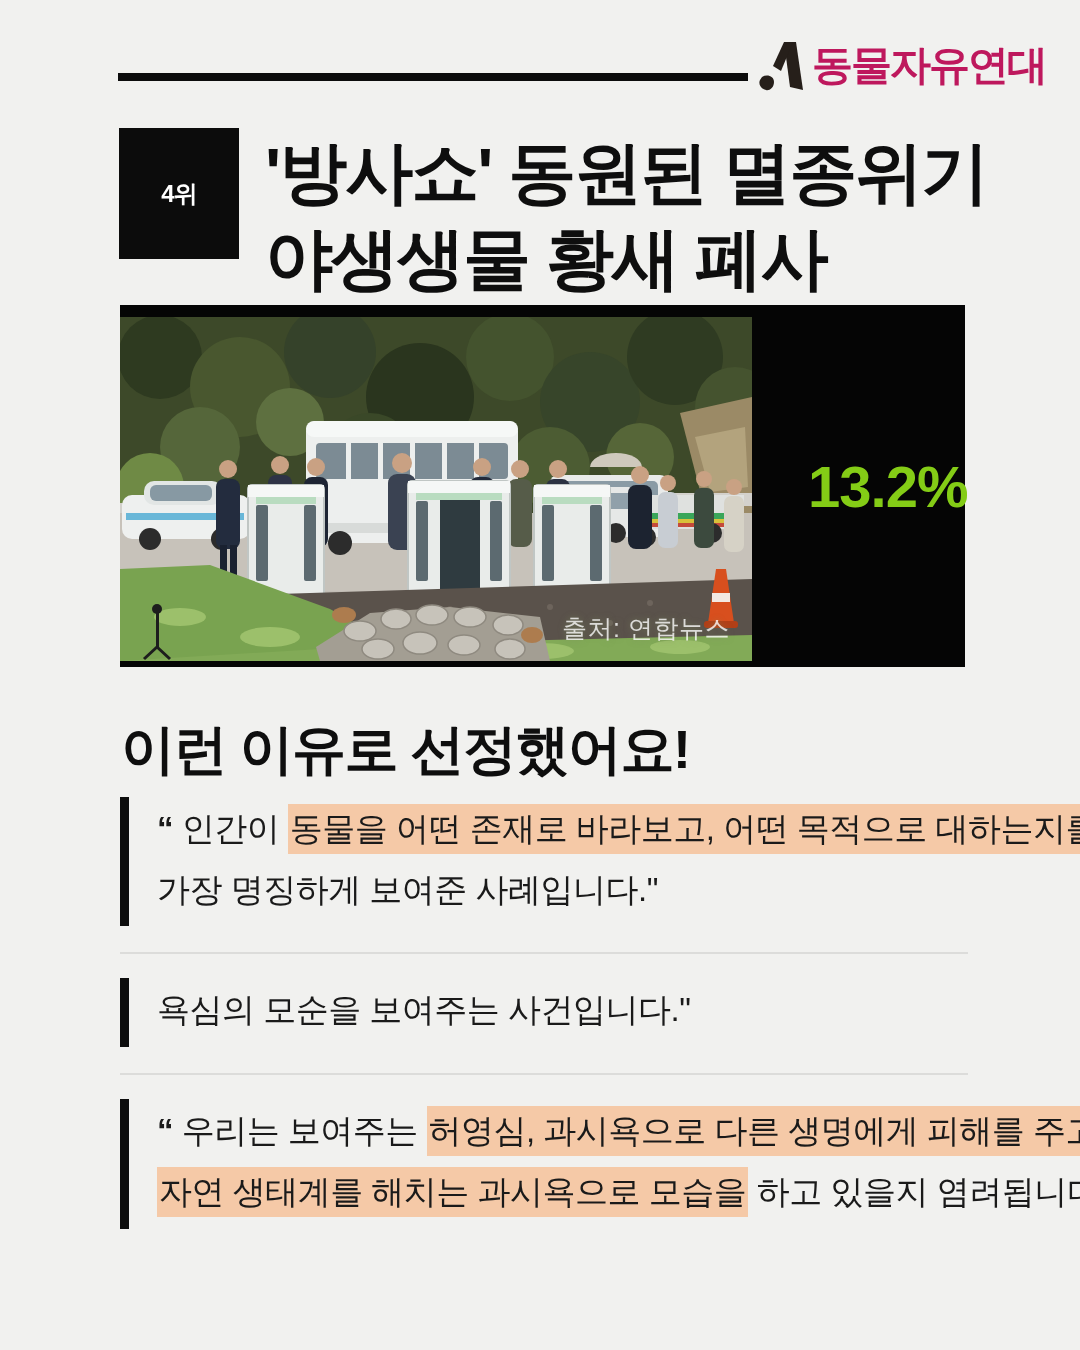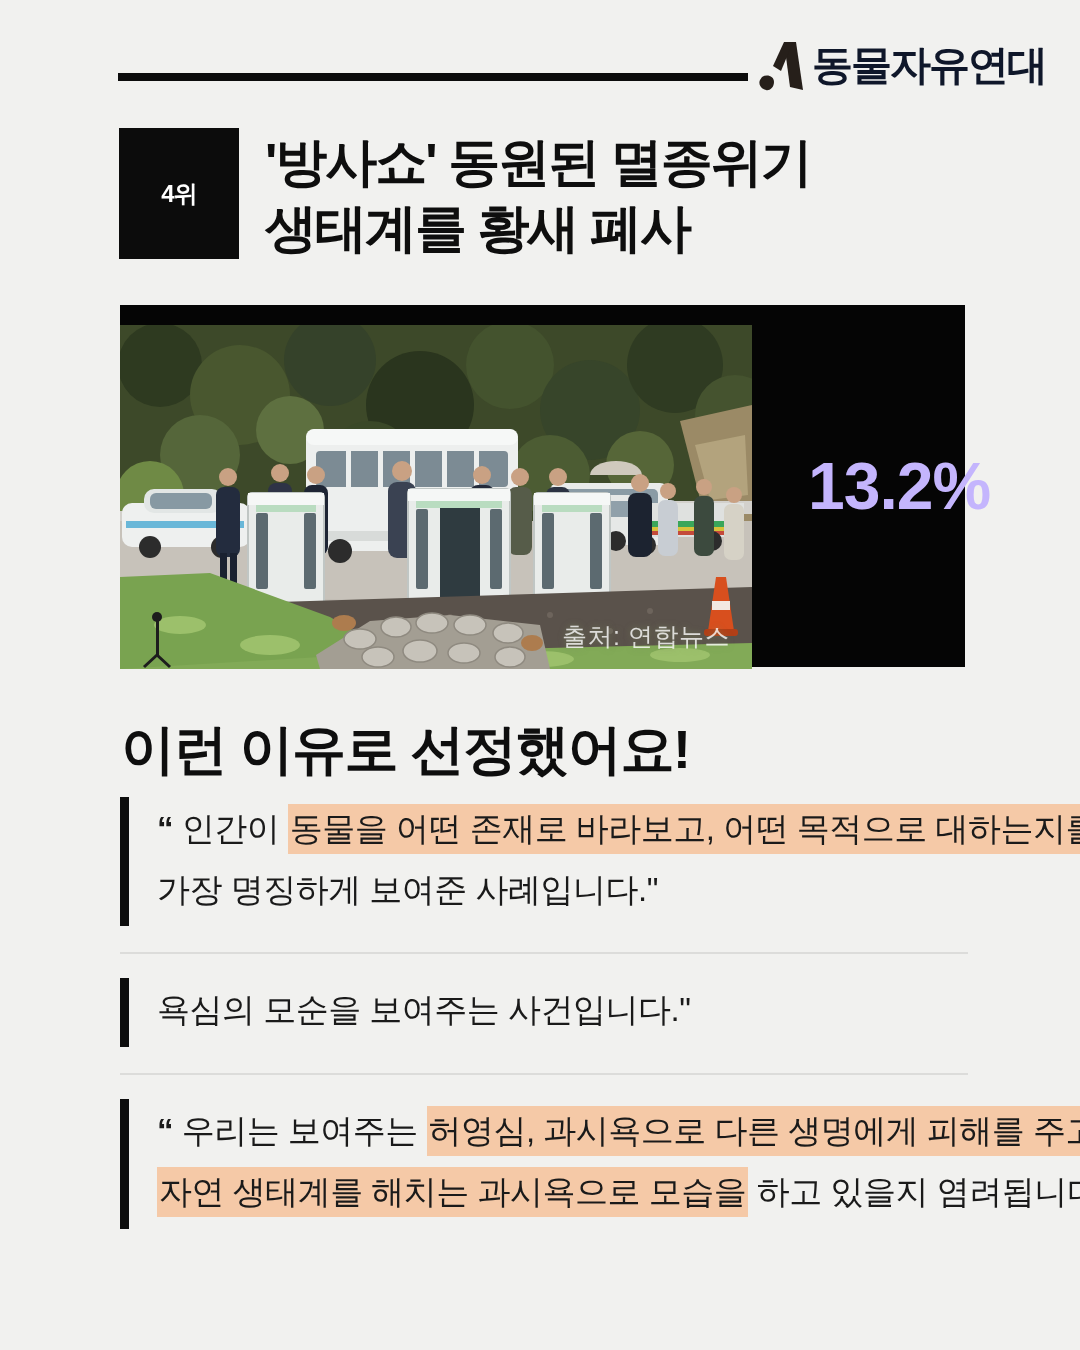--- a/index.html
+++ b/index.html
@@ -8,40 +8,40 @@
     position:relative; width:1080px; height:1350px;
     background:var(--bg,#f1f1ef);
     font-family:"Liberation Sans","DejaVu Sans",sans-serif;
     overflow:hidden; margin:0 auto;
   }
   
   .top-rule { position:absolute; left:118px; top:73px; width:630px; height:8px; background:#0c0c0c; }
   
   .logo { position:absolute; top:38px; right:34px; display:flex; align-items:center; gap:9px; }
   .logo-icon { width:46px; height:50px; display:block; }
-  .logo-text { font-size:41px; font-weight:800; color:#0f172a; letter-spacing:-2px; }
+  .logo-text { font-size:41px; font-weight:800; color:#be185d; letter-spacing:-2px; }
   
   .header { position:absolute; left:119px; top:128px; display:flex; gap:26px; align-items:stretch; }
   .rank-badge {
     width:120px; height:131px; background:#0c0c0c; color:#ffffff; flex:none;
     display:flex; align-items:center; justify-content:center;
     font-size:24px; font-weight:800; letter-spacing:-1px;
   }
-  .title { font-size:52px; font-weight:900; color:#0e0e0e; line-height:1.26; letter-spacing:-2px; padding-top:2px; }
+  .title { font-size:68px; font-weight:900; color:#0e0e0e; line-height:1.26; letter-spacing:-2px; padding-top:2px; }
   
   .media { position:absolute; left:120px; top:305px; width:845px; height:362px; background:#050505; display:flex; }
-  .photo-wrap { width:688px; flex:none; padding:20px 0 10px 0; position:relative; }
+  .photo-wrap { width:688px; flex:none; padding:12px 0 10px 0; position:relative; }
   .photo { width:632px; height:344px; position:relative; overflow:hidden; background:#bdb8b0; }
   .photo svg { display:block; }
   .photo-caption {
     position:absolute; right:22px; bottom:16px; font-size:25px;
     color:rgba(255,255,255,0.78); letter-spacing:0.5px; text-shadow:0 0 6px rgba(120,140,90,.6);
   }
   .stat-panel { flex:1; display:flex; align-items:center; justify-content:center; }
-  .stat { color:#c4b5fd; font-size:66px; font-weight:800; letter-spacing:-1px; }
+  .stat { color:#84cc16; font-size:58px; font-weight:800; letter-spacing:-1px; }
   
   .section-heading { position:absolute; left:121px; top:714px; font-size:54px; font-weight:900; color:#0e0e0e; letter-spacing:-1.5px; }
   
   .quotes { position:absolute; left:120px; top:797px; width:848px; }
   .quote { display:flex; align-items:stretch; }
   .qbar { width:9px; background:#0d0d0d; flex:none; }
   .qbody { padding:2px 0 6px 28px; font-size:33px; color:#1a1a1a; line-height:1.84; letter-spacing:-0.5px; }
   .qline { white-space:nowrap; }
   .hl { background:var(--hl,#f5c9a7); padding:6px 2px 7px 2px; }
   .qmark { font-weight:900; }
@@ -60,21 +60,21 @@
       <path d="M27 1 L36 1 L24 30 L16 25 Z" fill="#261f1a"></path>
       <path d="M5 36 C10 33 17 35 17 41 C17 47 12 50 9 49 C4 48 1 43 3 39 Z" fill="#261f1a"></path>
     </svg>
     <span class="logo-text">동물자유연대</span>
   </div>
 
   <div class="header">
     <div class="rank-badge">4위</div>
     <div class="title">
       <div>'방사쇼' 동원된 멸종위기</div>
-      <div>생태계를 황새 폐사</div>
+      <div>야생생물 황새 폐사</div>
     </div>
   </div>
 
   <div class="media">
     <div class="photo-wrap">
       <div class="photo">
         <svg viewBox="0 0 632 344" width="632" height="344">
 
           <rect width="632" height="344" fill="#c2bdb5"></rect>
 

